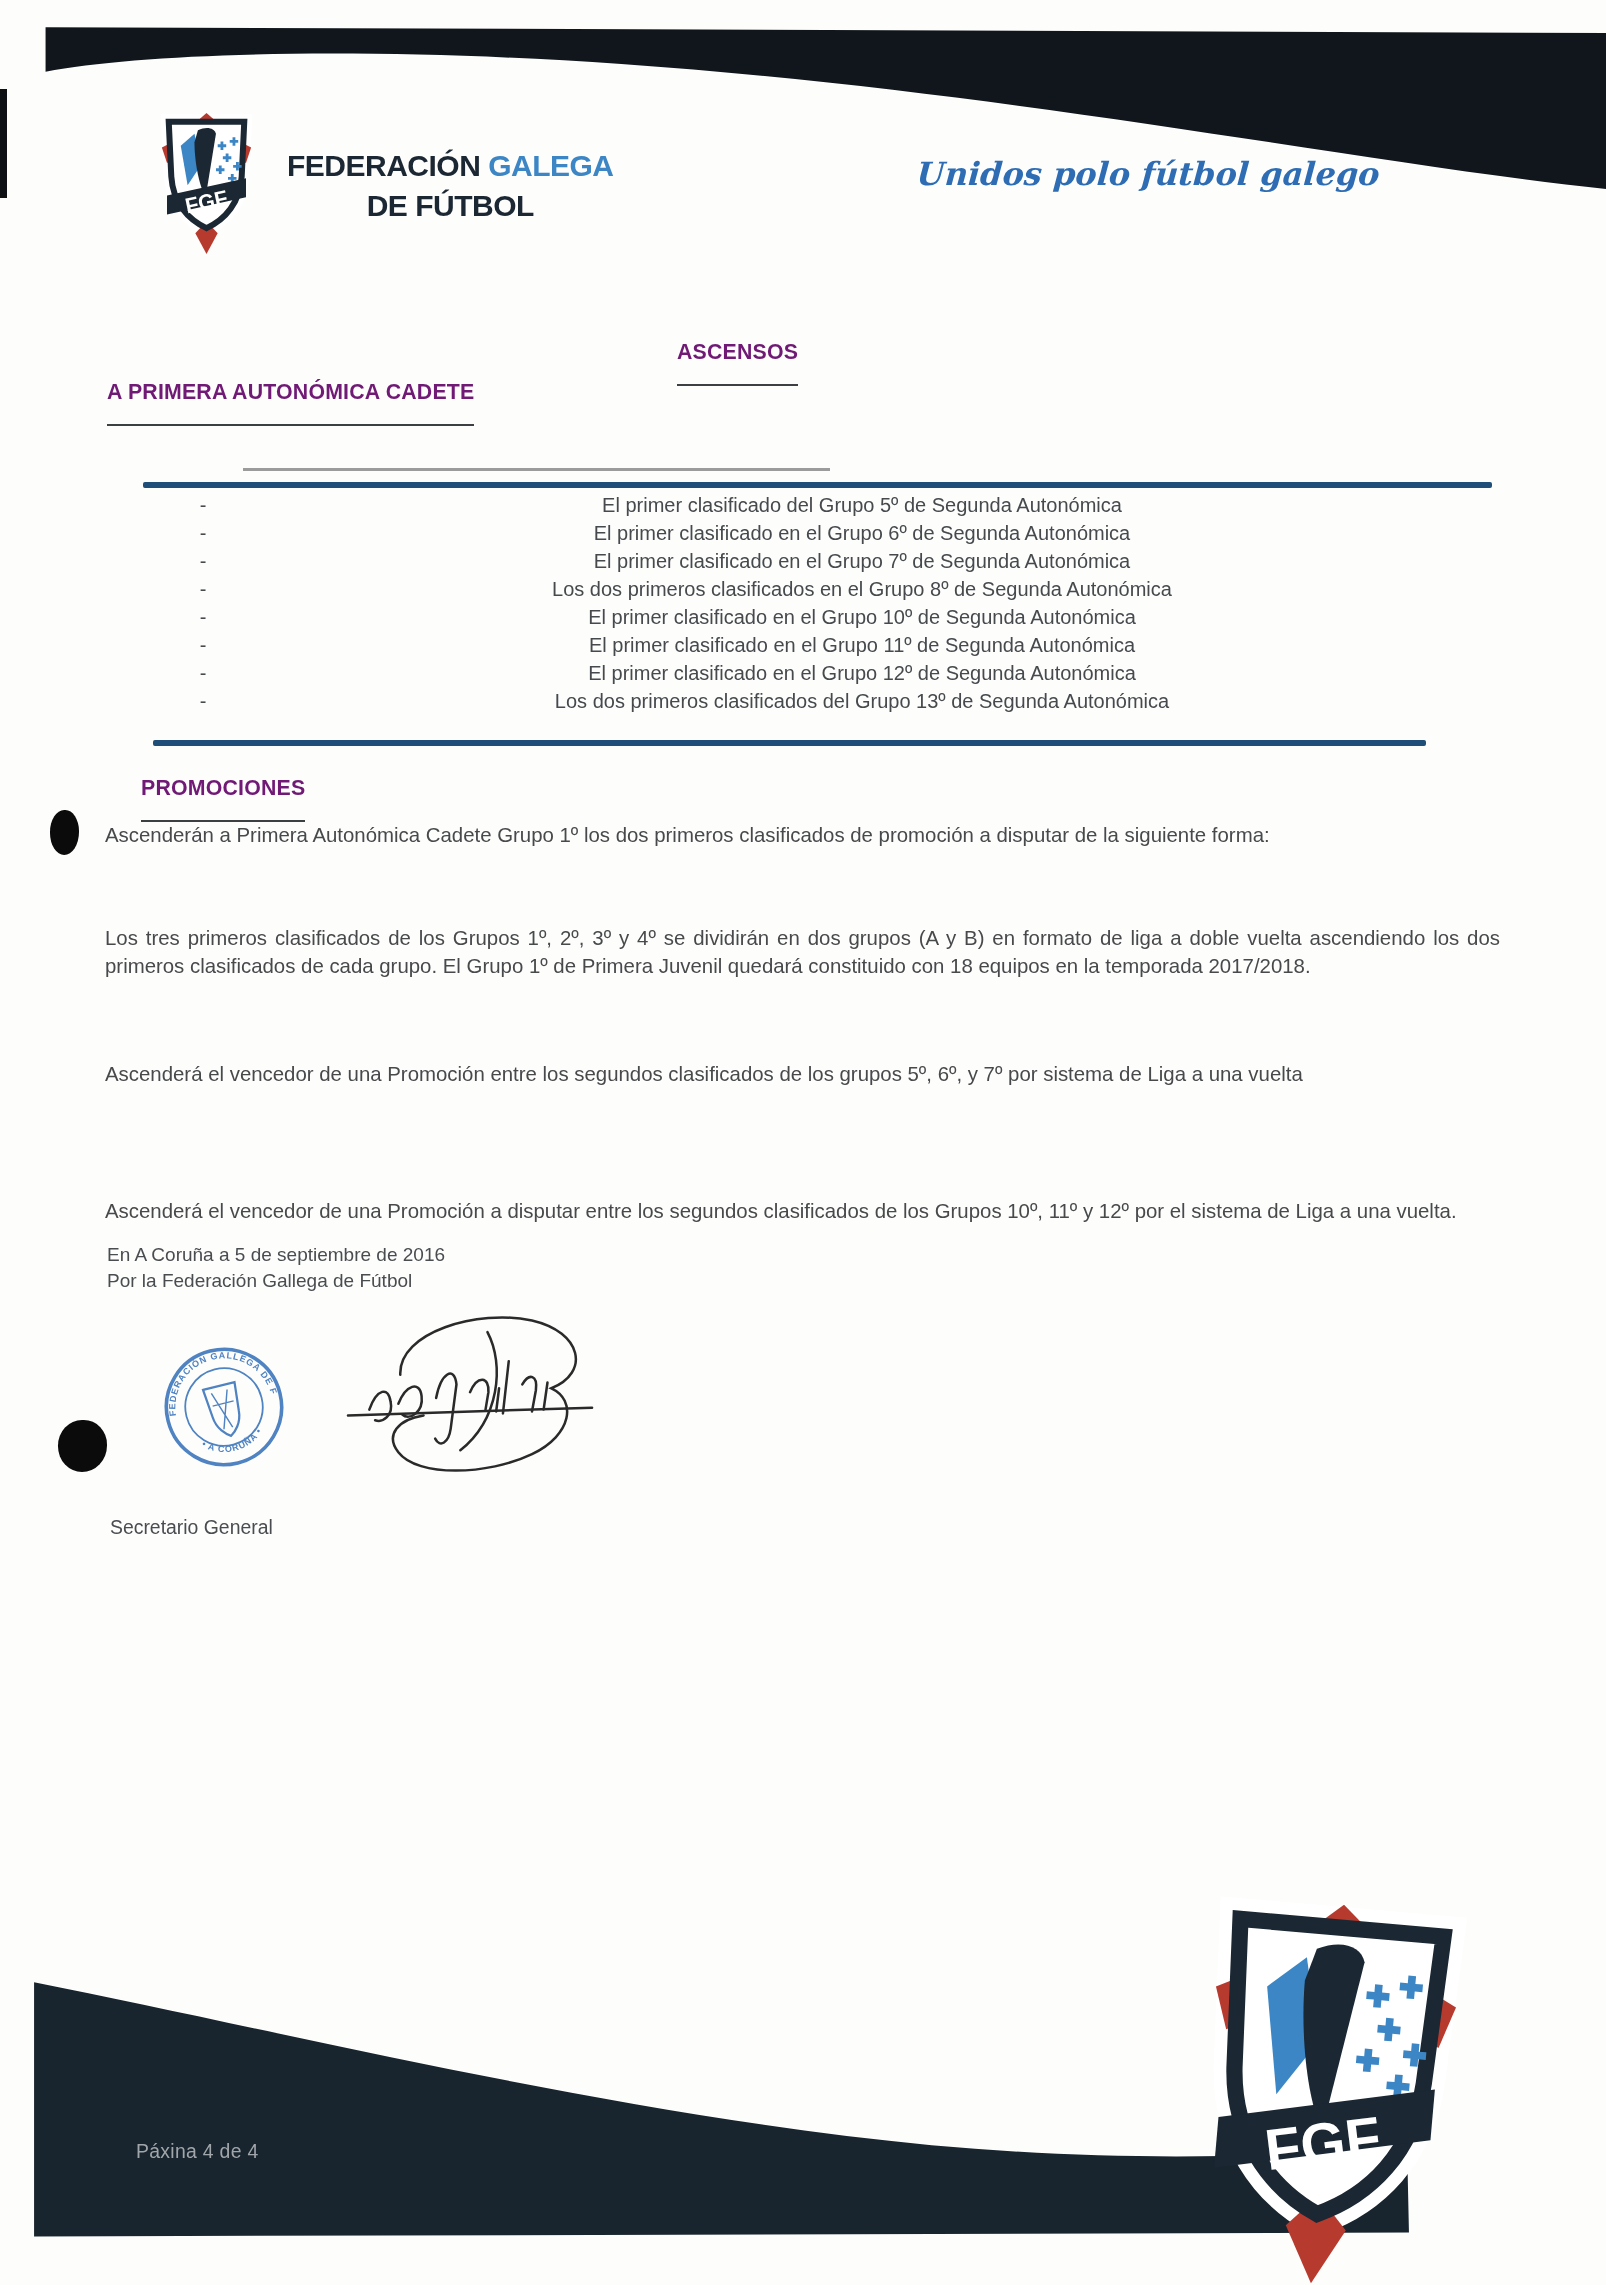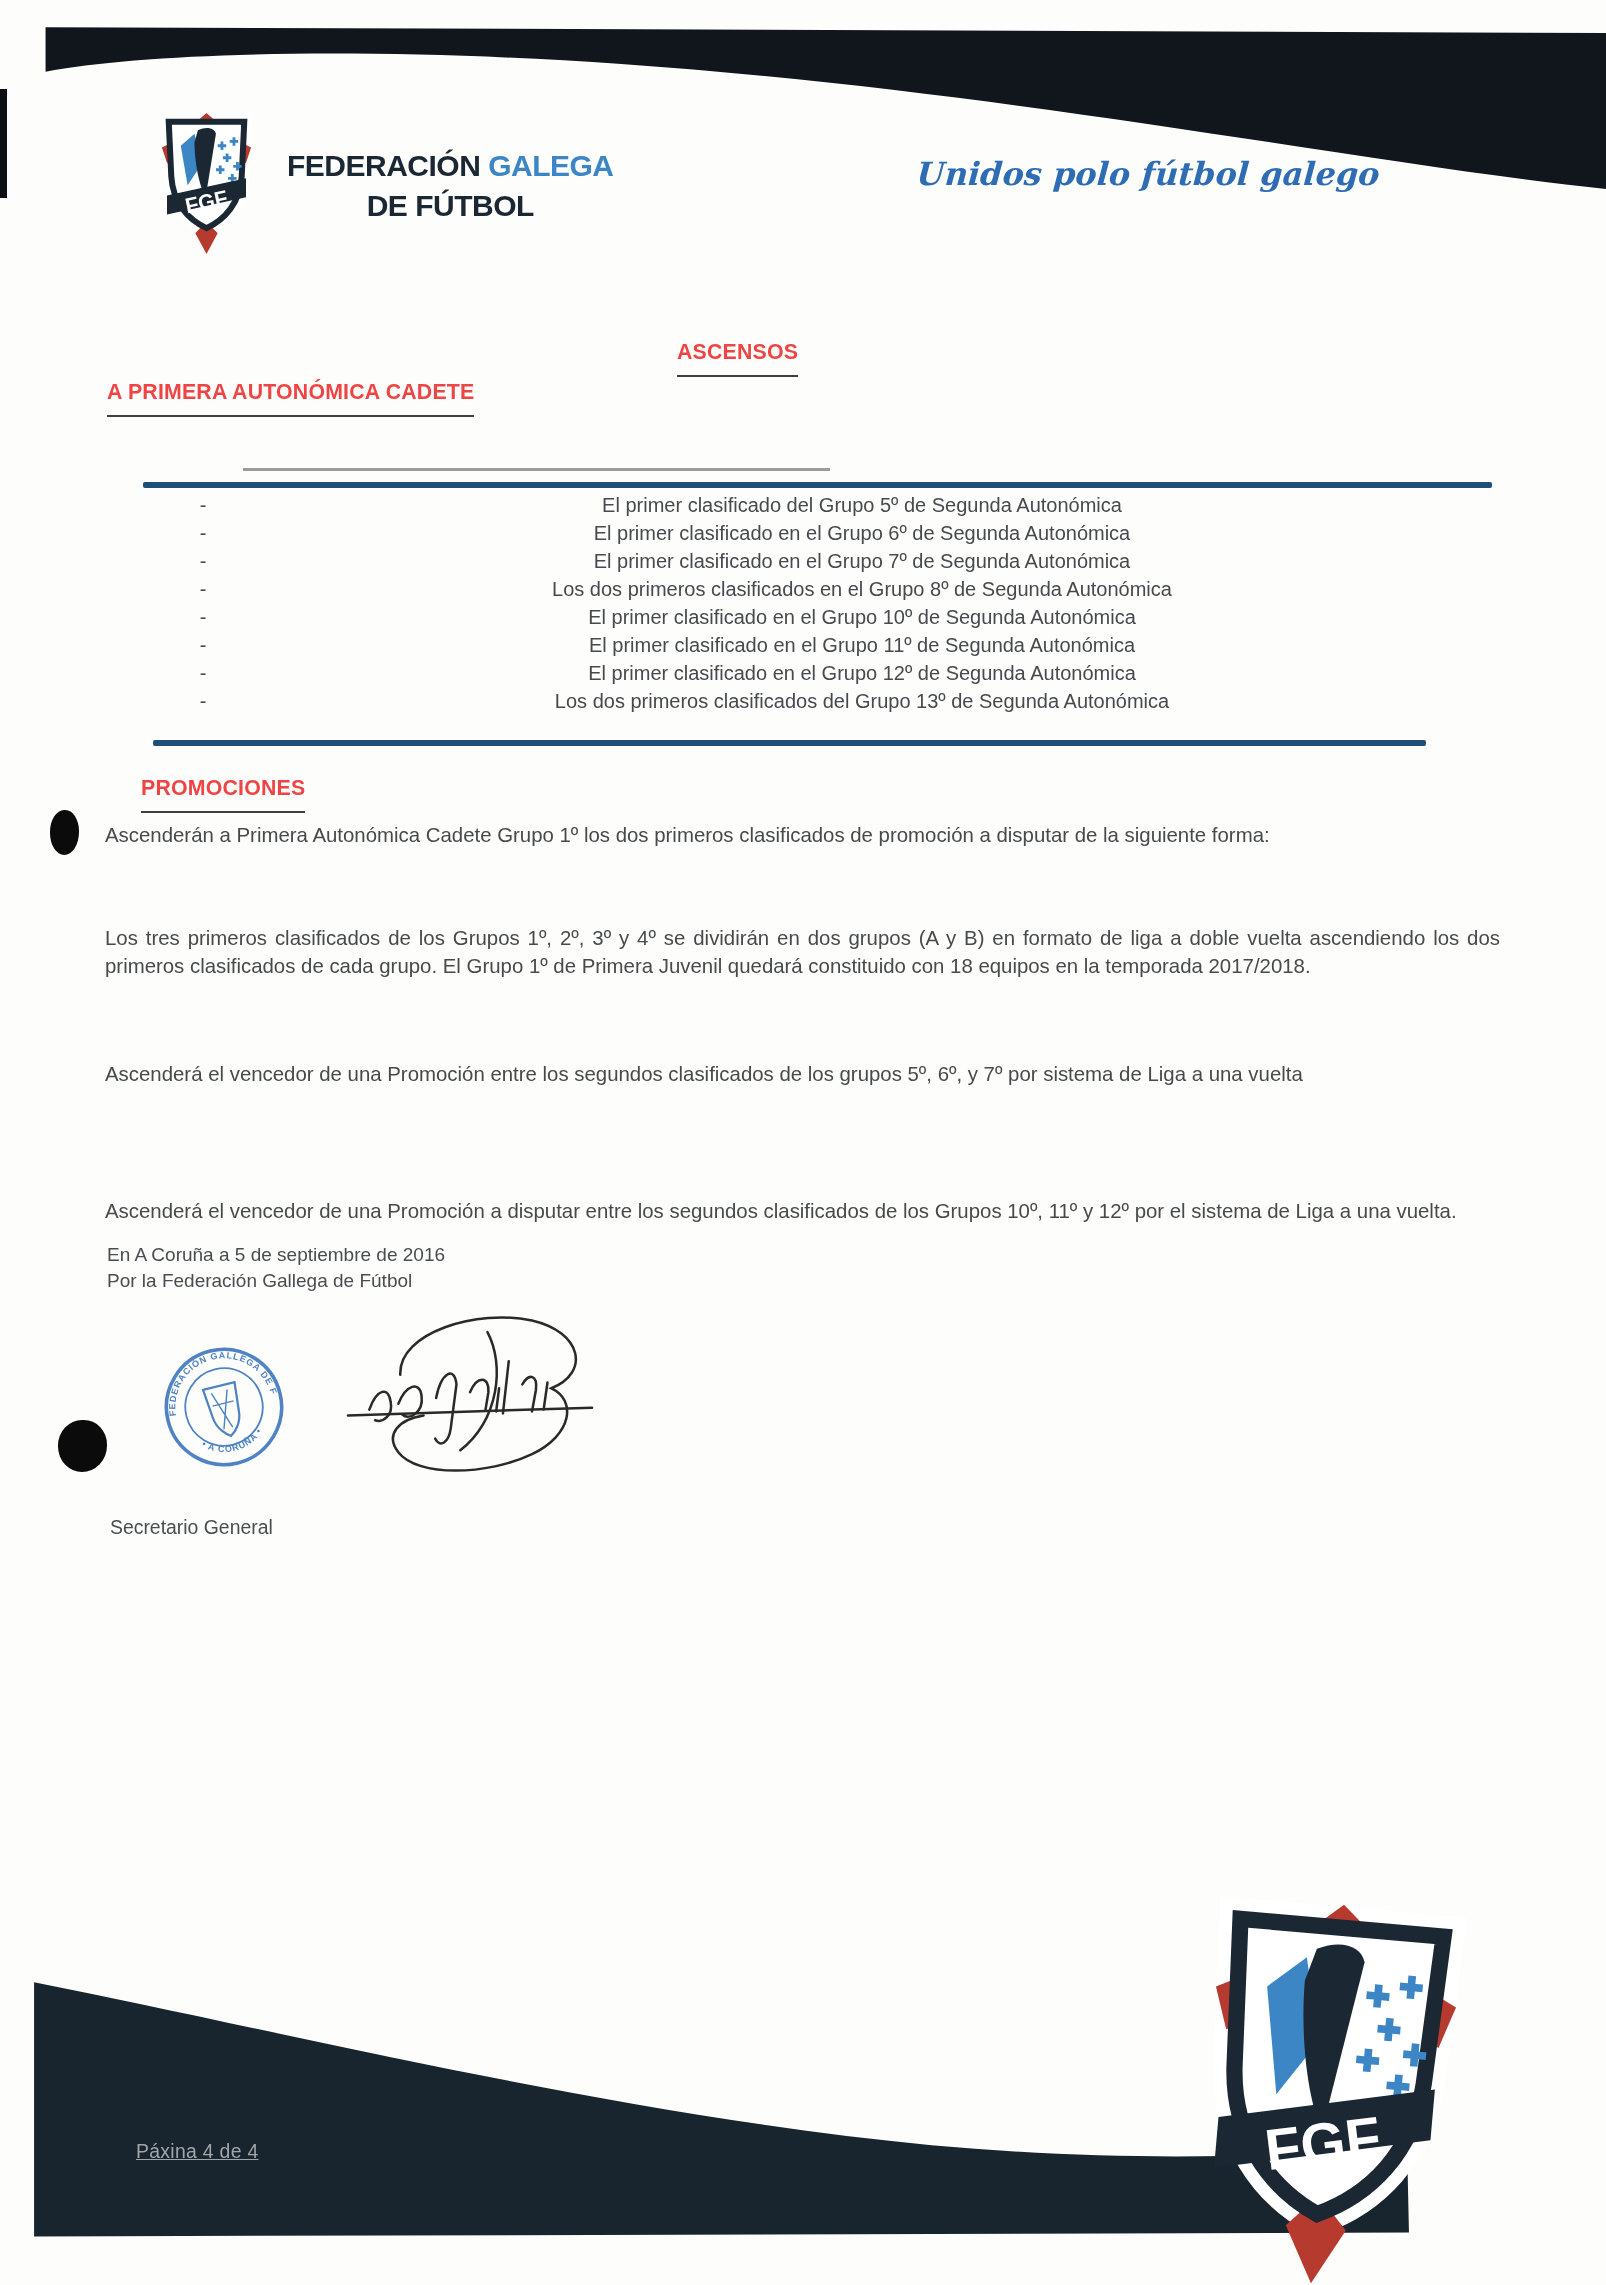--- a/index.html
+++ b/index.html
@@ -11,38 +11,38 @@
   .abs{position:absolute;}
   
   .org-name{line-height:1.32;font-weight:bold;font-size:30px;letter-spacing:-0.5px;color:#1b2733;text-align:center;}
   .org-name .blue{color:#3c86c5;}
   .slogan{
     font-family:"DejaVu Serif",serif;font-style:italic;font-weight:bold;
     font-size:32px;color:#2e6db4;transform:skewX(-4deg);white-space:nowrap;
   }
   
   .doc-title,.sec-heading{
-    font-size:21.3px;font-weight:bold;color:#ef4444;
-    border-bottom:2.4px solid #3d4043;padding-bottom:10px;display:inline-block;
+    font-size:21.3px;font-weight:bold;color:#701a75;
+    border-bottom:2.4px solid #3d4043;padding-bottom:19px;display:inline-block;
     letter-spacing:0.2px;
   }
   
   .blue-rule{height:5.8px;background:#1f4e79;border-radius:1.9px;}
   .gray-rule{height:2.9px;background:#4a4a4a;opacity:.55;}
   
   ul.promo{list-style:none;margin:0;padding:0;font-size:20px;line-height:28px;color:#464a4d;text-align:center;}
   ul.promo li{position:relative;padding-left:45px;}
   ul.promo li::before{content:"-";position:absolute;left:5.8px;}
   
   .para{font-size:20.4px;line-height:28px;text-align:justify;color:#47494b;}
   .smalltext{font-size:19px;line-height:26px;color:#4a4d50;}
   
   .hole{background:#0b0b0b;border-radius:50% 48% 52% 50%;}
   
-  .page-label{font-size:19.4px;color:#a0a6aa;letter-spacing:0.3px;text-decoration:underline;}
+  .page-label{font-size:19.4px;color:#a0a6aa;letter-spacing:0.3px;}
   svg{display:block;}
 </style>
 </head>
 <body>
 
 <div class="page">
 
   <svg width="0" height="0" aria-hidden="true">
     <defs>
       <symbol id="fgf-shield" viewBox="0 0 120 164">

